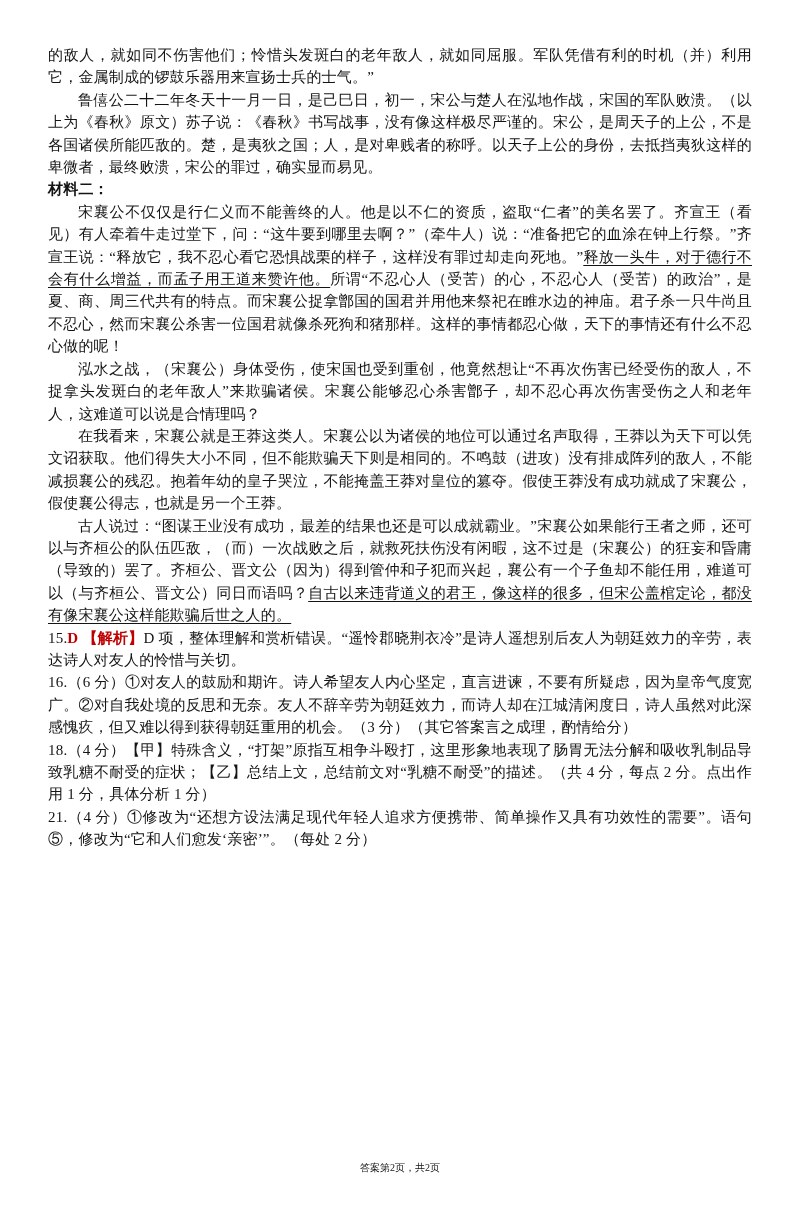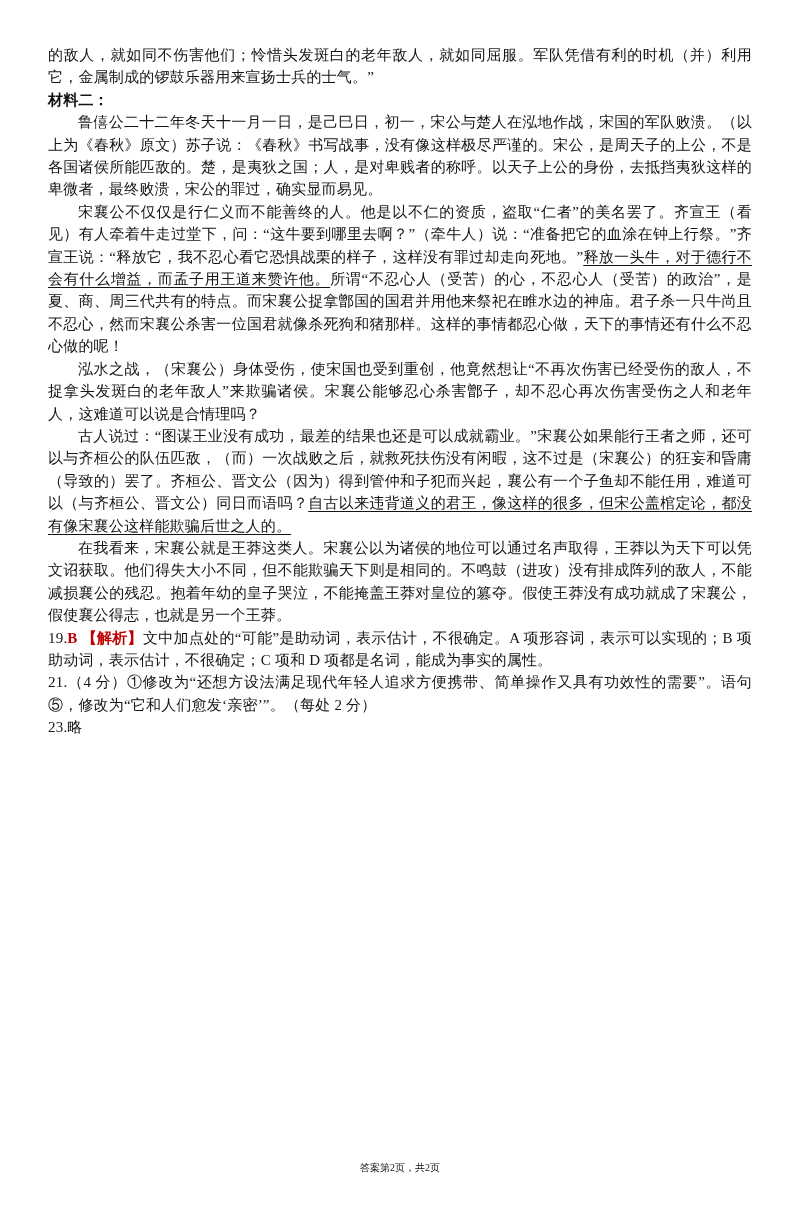--- a/index.html
+++ b/index.html
@@ -39,39 +39,40 @@
     font-family: "Liberation Serif", "DejaVu Serif", serif;
   }
 </style>
 </head>
 <body>
 
 <div class="sheet">
 
   <p class="para">的敌人，就如同不伤害他们；怜惜头发斑白的老年敌人，就如同屈服。军队凭借有利的时机（并）利用它，金属制成的锣鼓乐器用来宣扬士兵的士气。”</p>
 
+  <p class="para indent">鲁僖公二十二年冬天十一月一日，是己巳日，初一，宋公与楚人在泓地作战，宋国的军队败溃。（以上为《春秋》原文）苏子说：《春秋》书写战事，没有像这样极尽严谨的。宋公，是周天子的上公，不是各国诸侯所能匹敌的。楚，是夷狄之国；人，是对卑贱者的称呼。以天子上公的身份，去抵挡夷狄这样的卑微者，最终败溃，宋公的罪过，确实显而易见。</p>
+
   <p class="para heading">材料二：</p>
-
-  <p class="para indent">鲁僖公二十二年冬天十一月一日，是己巳日，初一，宋公与楚人在泓地作战，宋国的军队败溃。（以上为《春秋》原文）苏子说：《春秋》书写战事，没有像这样极尽严谨的。宋公，是周天子的上公，不是各国诸侯所能匹敌的。楚，是夷狄之国；人，是对卑贱者的称呼。以天子上公的身份，去抵挡夷狄这样的卑微者，最终败溃，宋公的罪过，确实显而易见。</p>
 
   <p class="para indent"><span>宋襄公不仅仅是行仁义而不能善终的人。他是以不仁的资质，盗取“仁者”的美名罢了。齐宣王（看见）有人牵着牛走过堂下，问：“这牛要到哪里去啊？”（牵牛人）说：“准备把它的血涂在钟上行祭。”齐宣王说：“释放它，我不忍心看它恐惧战栗的样子，这样没有罪过却走向死地。”</span><span class="underline">释放一头牛，对于德行不会有什么增益，而孟子用王道来赞许他。</span><span>所谓“不忍心人（受苦）的心，不忍心人（受苦）的政治”，是夏、商、周三代共有的特点。而宋襄公捉拿鄫国的国君并用他来祭祀在睢水边的神庙。君子杀一只牛尚且不忍心，然而宋襄公杀害一位国君就像杀死狗和猪那样。这样的事情都忍心做，天下的事情还有什么不忍心做的呢！</span></p>
 
   <p class="para indent">泓水之战，（宋襄公）身体受伤，使宋国也受到重创，他竟然想让“不再次伤害已经受伤的敌人，不捉拿头发斑白的老年敌人”来欺骗诸侯。宋襄公能够忍心杀害鄫子，却不忍心再次伤害受伤之人和老年人，这难道可以说是合情理吗？</p>
 
+  <p class="para indent">在我看来，宋襄公就是王莽这类人。宋襄公以为诸侯的地位可以通过名声取得，王莽以为天下可以凭文诏获取。他们得失大小不同，但不能欺骗天下则是相同的。不鸣鼓（进攻）没有排成阵列的敌人，不能减损襄公的残忍。抱着年幼的皇子哭泣，不能掩盖王莽对皇位的篡夺。假使王莽没有成功就成了宋襄公，假使襄公得志，也就是另一个王莽。</p>
+
   <p class="para indent"><span>古人说过：“图谋王业没有成功，最差的结果也还是可以成就霸业。”宋襄公如果能行王者之师，还可以与齐桓公的队伍匹敌，（而）一次战败之后，就救死扶伤没有闲暇，这不过是（宋襄公）的狂妄和昏庸（导致的）罢了。齐桓公、晋文公（因为）得到管仲和子犯而兴起，襄公有一个子鱼却不能任用，难道可以（与齐桓公、晋文公）同日而语吗？</span><span class="underline">自古以来违背道义的君王，像这样的很多，但宋公盖棺定论，都没有像宋襄公这样能欺骗后世之人的。</span></p>
 
-  <p class="para indent">在我看来，宋襄公就是王莽这类人。宋襄公以为诸侯的地位可以通过名声取得，王莽以为天下可以凭文诏获取。他们得失大小不同，但不能欺骗天下则是相同的。不鸣鼓（进攻）没有排成阵列的敌人，不能减损襄公的残忍。抱着年幼的皇子哭泣，不能掩盖王莽对皇位的篡夺。假使王莽没有成功就成了宋襄公，假使襄公得志，也就是另一个王莽。</p>
+  <p class="para"><span>15.</span><span class="red tag">D </span><span class="red tag">【解析】</span><span>D 项，整体理解和赏析错误。“遥怜郡晓荆衣冷”是诗人遥想别后友人为朝廷效力的辛劳，表达诗人对友人的怜惜与关切。</span></p>
+
+  <p class="para">16.（6 分）①对友人的鼓励和期许。诗人希望友人内心坚定，直言进谏，不要有所疑虑，因为皇帝气度宽广。②对自我处境的反思和无奈。友人不辞辛劳为朝廷效力，而诗人却在江城清闲度日，诗人虽然对此深感愧疚，但又难以得到获得朝廷重用的机会。（3 分）（其它答案言之成理，酌情给分）</p>
 
 
+  <p class="para">18.（4 分）【甲】特殊含义，“打架”原指互相争斗殴打，这里形象地表现了肠胃无法分解和吸收乳制品导致乳糖不耐受的症状；【乙】总结上文，总结前文对“乳糖不耐受”的描述。（共 4 分，每点 2 分。点出作用 1 分，具体分析 1 分）</p>
 
-
-
-  <p class="para"><span>19.</span><span class="red tag">B </span><span class="red tag">【解析】</span><span>文中加点处的“可能”是助动词，表示估计，不很确定。A 项形容词，表示可以实现的；B 项助动词，表示估计，不很确定；C 项和 D 项都是名词，能成为事实的属性。</span></p>
 
 
   <p class="para">21.（4 分）①修改为“还想方设法满足现代年轻人追求方便携带、简单操作又具有功效性的需要”。语句⑤，修改为“它和人们愈发‘亲密’”。（每处 2 分）</p>
 
 
-  <p class="para">23.略</p>
 
   <div class="footer">答案第2页，共2页</div>
 
 </div>
 
 </body></html>

